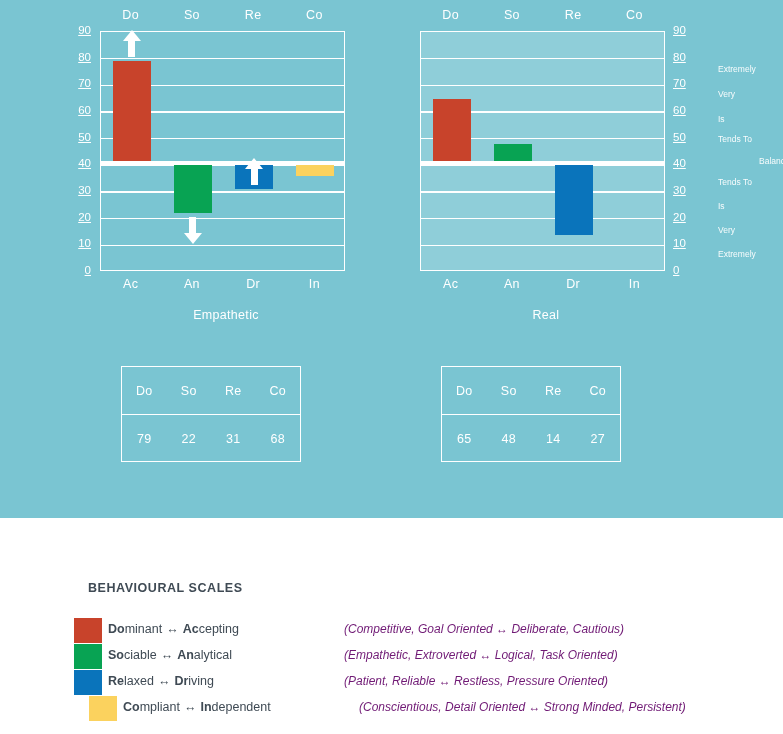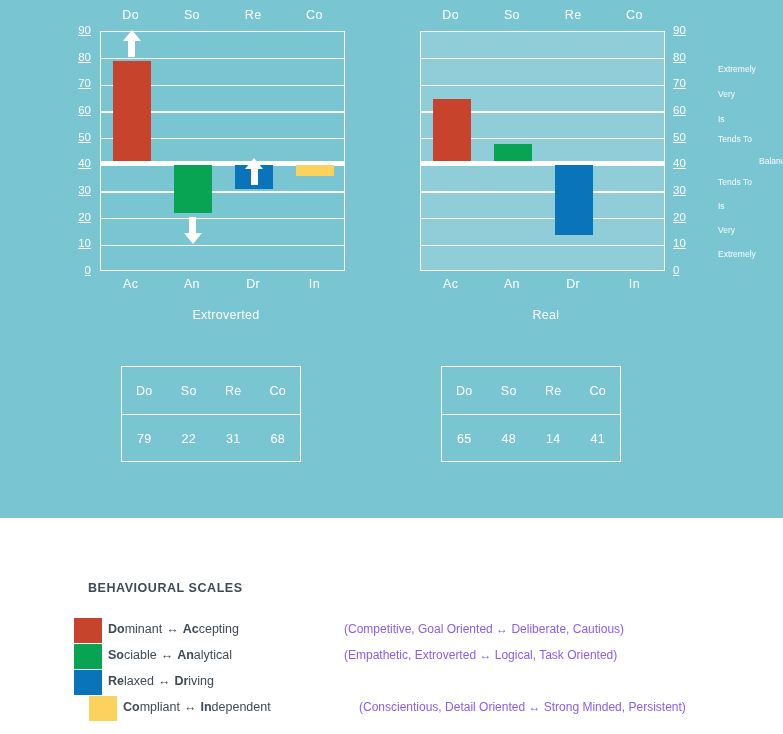--- a/index.html
+++ b/index.html
@@ -87,21 +87,21 @@
   }
   #legend-title{
     position:absolute;left:88px;top:63px;
     font-size:12.5px;font-weight:bold;color:#3f4a54;letter-spacing:.55px;
   }
   .legend-row{position:absolute;left:74px;width:680px;height:26px;}
   .swatch{position:absolute;left:0;top:0;width:28px;height:25px;}
   .scale-text{position:absolute;left:34px;top:4px;font-size:12.5px;color:#3f4a54;white-space:nowrap;}
   .scale-text b{font-weight:bold;}
   .scale-arrow{display:inline-block;padding:0 4px;font-weight:bold;}
-  .scale-desc{position:absolute;left:270px;top:4px;font-size:12px;color:#8b5cf6;white-space:nowrap;}
+  .scale-desc{position:absolute;left:270px;top:4px;font-size:12px;color:#701a75;font-style:italic;white-space:nowrap;}
 </style>
 </head>
 <body>
 
 <div id="chart-panel">
 
   <div class="chart-block" id="chart-situational">
     <div class="top-axis">
       <span class="tick">Do</span>
       <span class="tick">So</span>
@@ -150,21 +150,21 @@
         </div>
       </div>
 
     <div class="bottom-axis">
       <span class="tick">Ac</span>
       <span class="tick">An</span>
       <span class="tick">Dr</span>
       <span class="tick">In</span>
     </div>
 
-    <div class="chart-title">Extroverted</div>
+    <div class="chart-title">Empathetic</div>
   </div>
 
   <div class="chart-block" id="chart-real">
     <div class="top-axis">
       <span class="tick">Do</span>
       <span class="tick">So</span>
       <span class="tick">Re</span>
       <span class="tick">Co</span>
     </div>
 
@@ -238,21 +238,21 @@
     <div class="score-row head">
       <span class="score-cell">Do</span>
       <span class="score-cell">So</span>
       <span class="score-cell">Re</span>
       <span class="score-cell">Co</span>
     </div>
     <div class="score-row">
       <span class="score-cell">65</span>
       <span class="score-cell">48</span>
       <span class="score-cell">14</span>
-      <span class="score-cell">41</span>
+      <span class="score-cell">27</span>
     </div>
   </div>
 
 </div>
 
 <div id="legend">
   <div id="legend-title">BEHAVIOURAL SCALES</div>
   <div id="legend-rows">
       <div class="legend-row" style="top: 100px;">
         <div class="swatch" style="background: rgb(200, 67, 43);"></div>
@@ -260,20 +260,21 @@
         <div class="scale-desc">(Competitive, Goal Oriented  ↔  Deliberate, Cautious)</div>
       </div>
       <div class="legend-row" style="top: 126px;">
         <div class="swatch" style="background: rgb(8, 163, 83);"></div>
         <div class="scale-text"><b>So</b>ciable<span class="scale-arrow">↔</span><b>An</b>alytical</div>
         <div class="scale-desc">(Empathetic, Extroverted  ↔  Logical, Task Oriented)</div>
       </div>
       <div class="legend-row" style="top: 152px;">
         <div class="swatch" style="background: rgb(10, 116, 187);"></div>
         <div class="scale-text"><b>Re</b>laxed<span class="scale-arrow">↔</span><b>Dr</b>iving</div>
+        <div class="scale-desc">(Patient, Reliable  ↔  Restless, Pressure Oriented)</div>
       </div>
       <div class="legend-row" style="top: 178px; margin-left: 15px;">
         <div class="swatch" style="background: rgb(251, 210, 94);"></div>
         <div class="scale-text"><b>Co</b>mpliant<span class="scale-arrow">↔</span><b>In</b>dependent</div>
         <div class="scale-desc">(Conscientious, Detail Oriented  ↔  Strong Minded, Persistent)</div>
       </div>
     </div>
 </div>
 
 </body></html>

